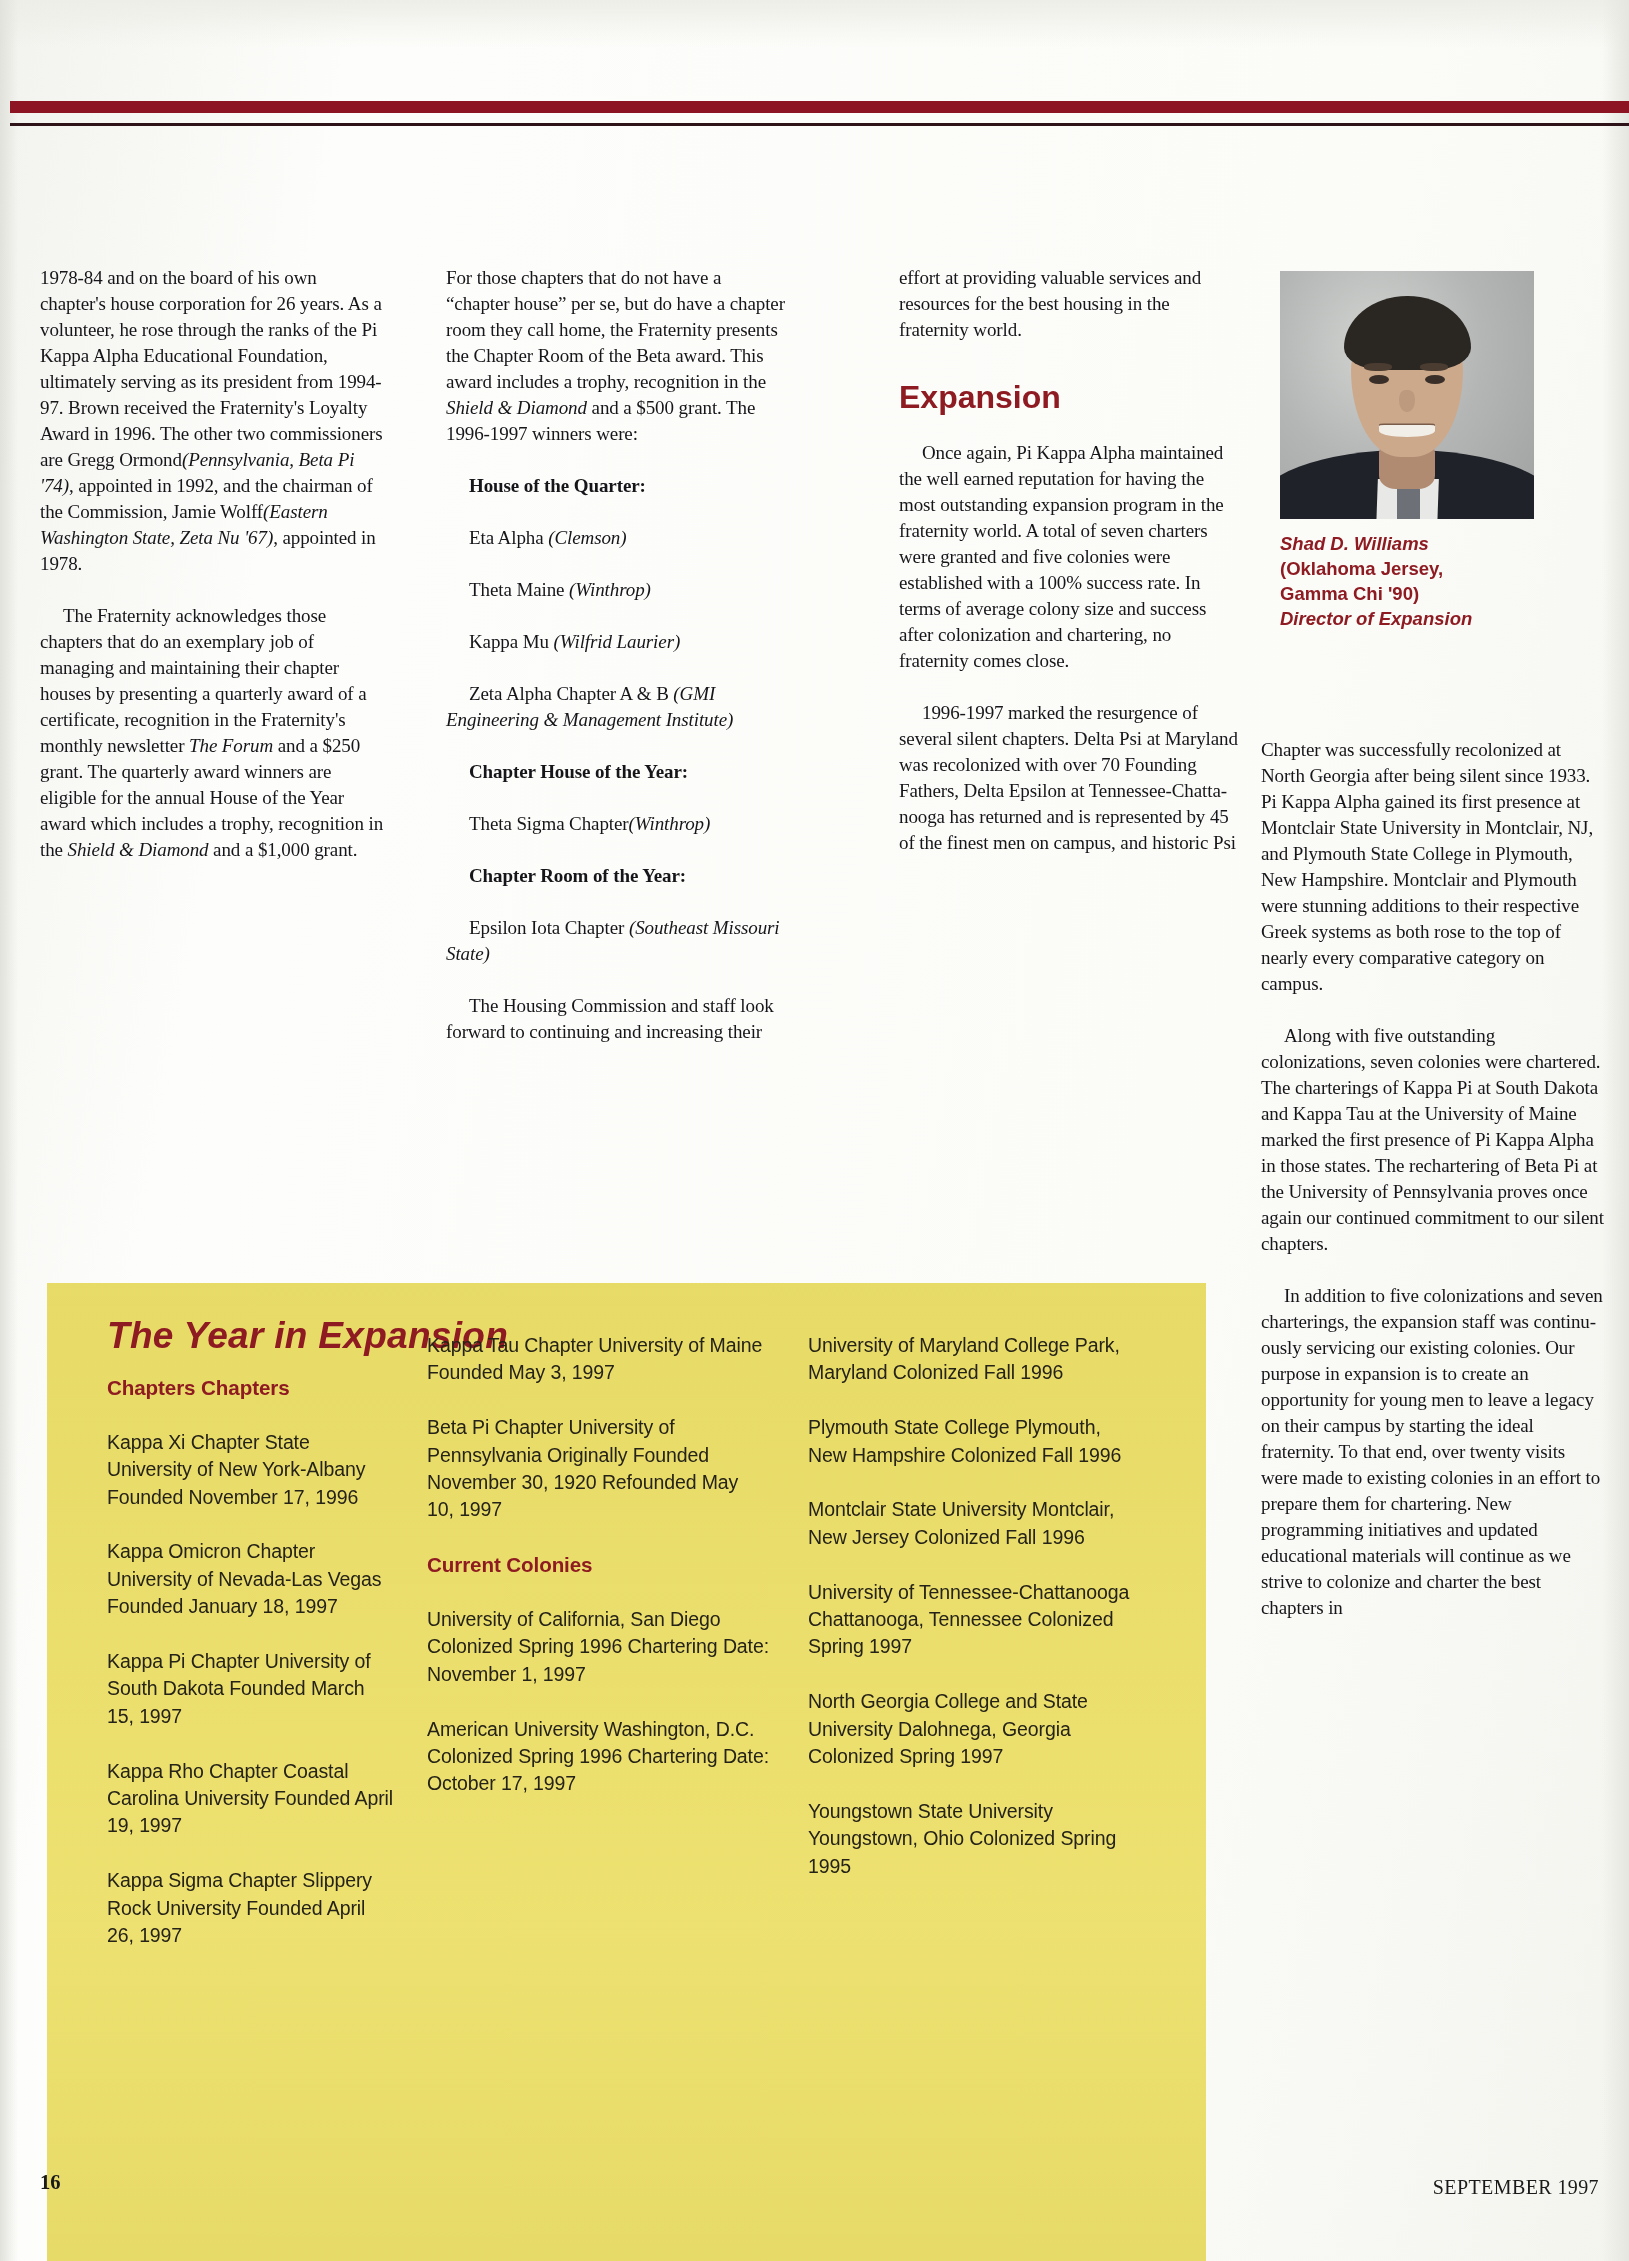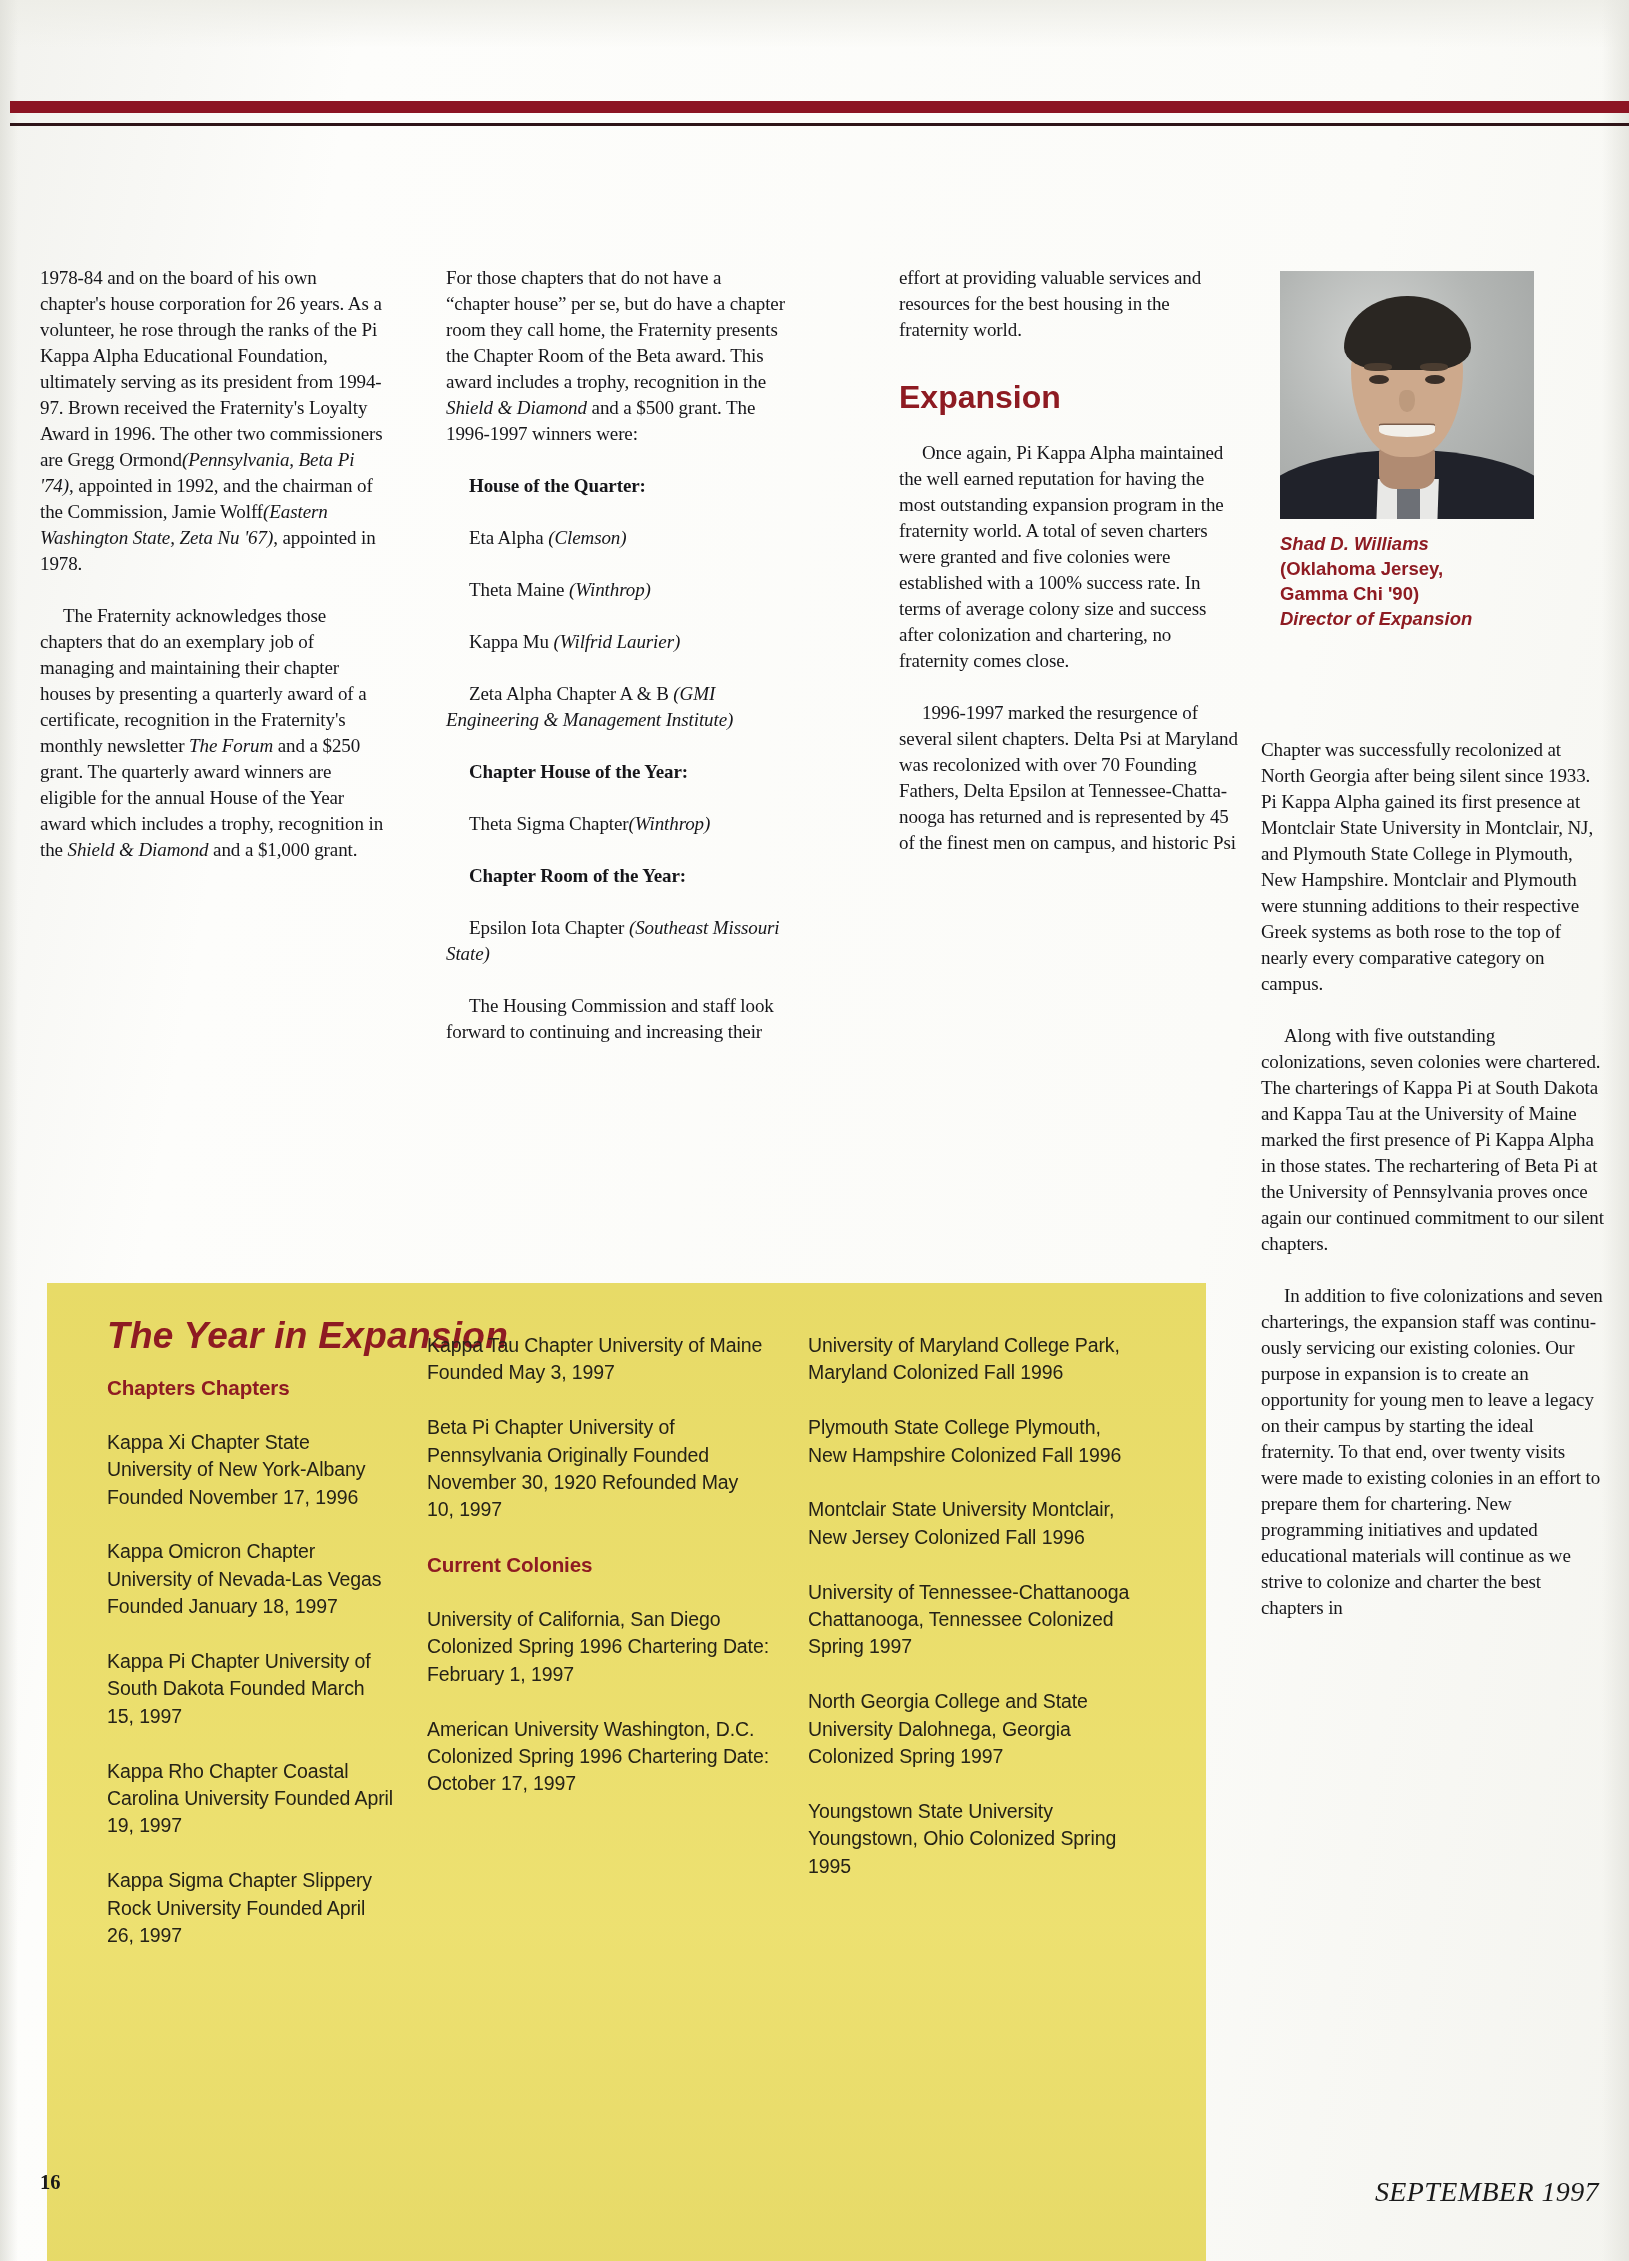--- a/index.html
+++ b/index.html
@@ -259,24 +259,23 @@
     font-family: "Liberation Serif", serif;
     font-weight: bold;
     font-size: 20.6px;
     color: #1a1a1a;
   }
   .issue-date {
     position: absolute;
     right: 30px;
     top: 2176px;
     font-family: "Liberation Serif", serif;
-    font-size: 28px;
+    font-size: 20px;
     letter-spacing: 0.4px;
     color: #1a1a1a;
-    font-style: italic;
   }
 </style>
 </head>
 <body>
 
 <div class="page"></div>
 <div class="scan-edge-top"></div>
 <div class="scan-edge-left"></div>
 <div class="scan-edge-right"></div>
 
@@ -373,21 +372,21 @@
 Founded May 3, 1997</div>
     <div class="fb-entry">Beta Pi Chapter
 University of Pennsylvania
 Originally Founded November
 30, 1920
 Refounded May 10, 1997</div>
     <div class="fb-head">Current Colonies</div>
     <div class="fb-entry">University of California, San Diego
 Colonized Spring 1996
 Chartering Date:
-February 1, 1997</div>
+November 1, 1997</div>
     <div class="fb-entry">American University
 Washington, D.C.
 Colonized Spring 1996
 Chartering Date:
 October 17, 1997</div>
   </div>
 
   <div class="fb-col fb-col3">
     <div class="fb-entry">University of Maryland
 College Park, Maryland

